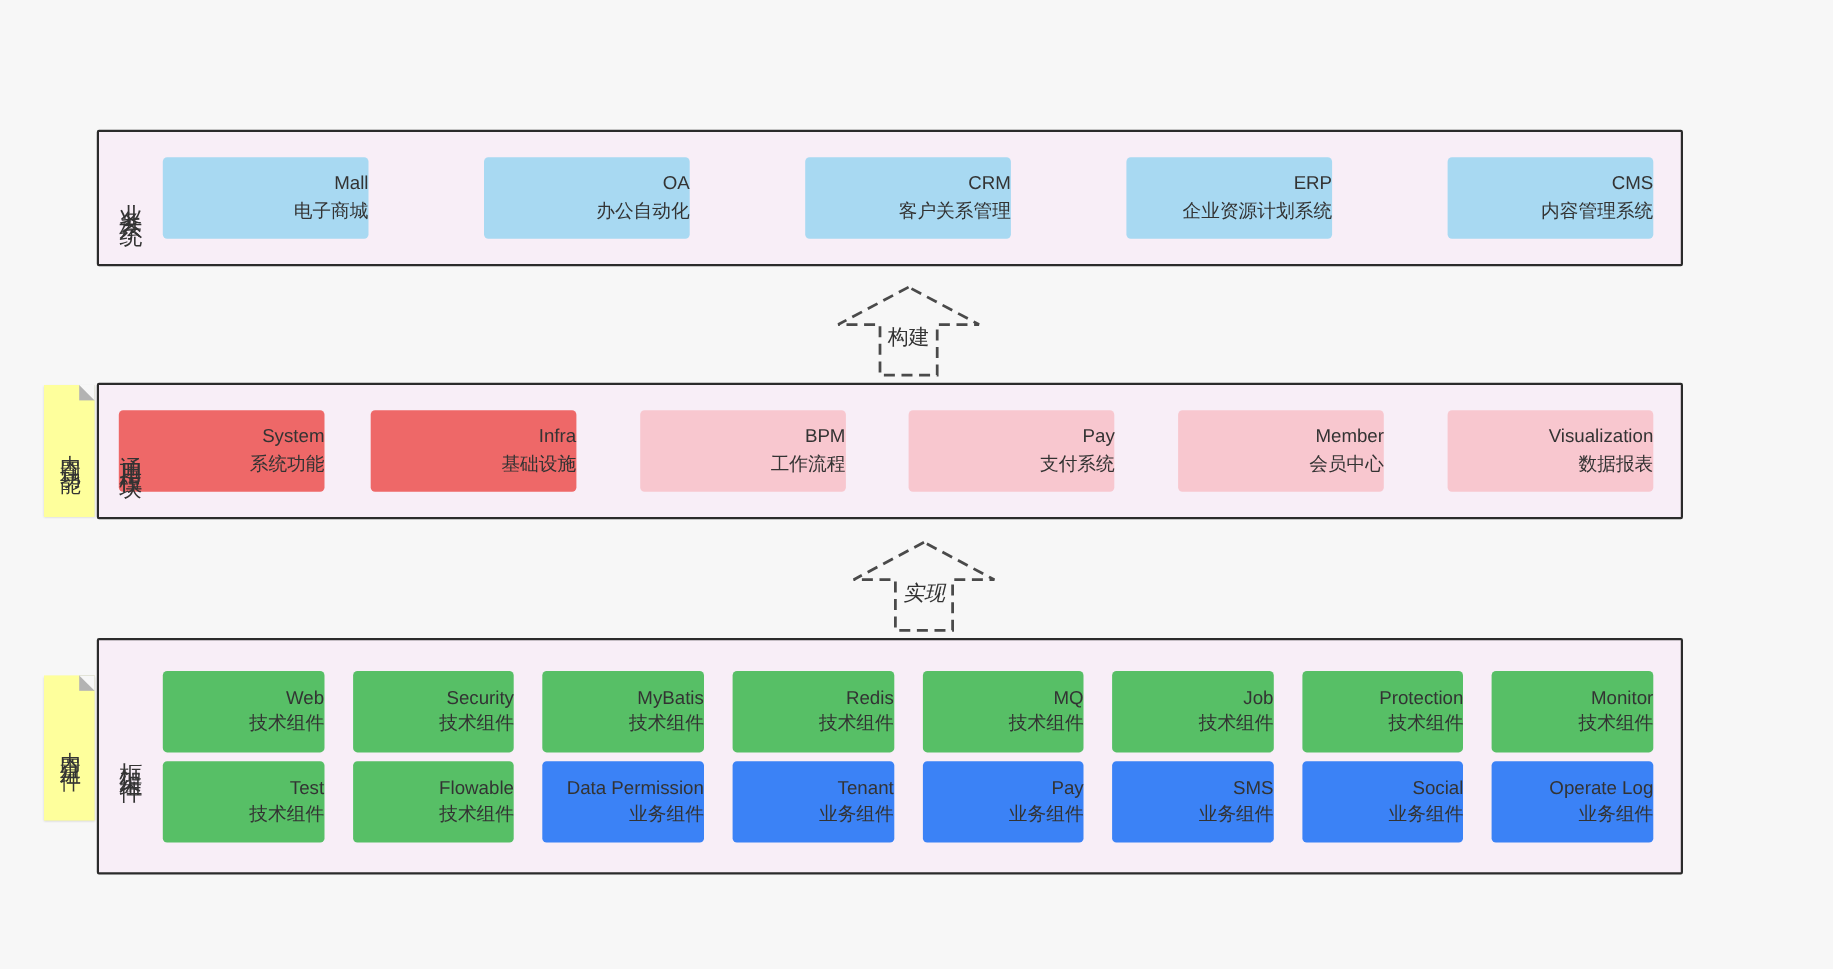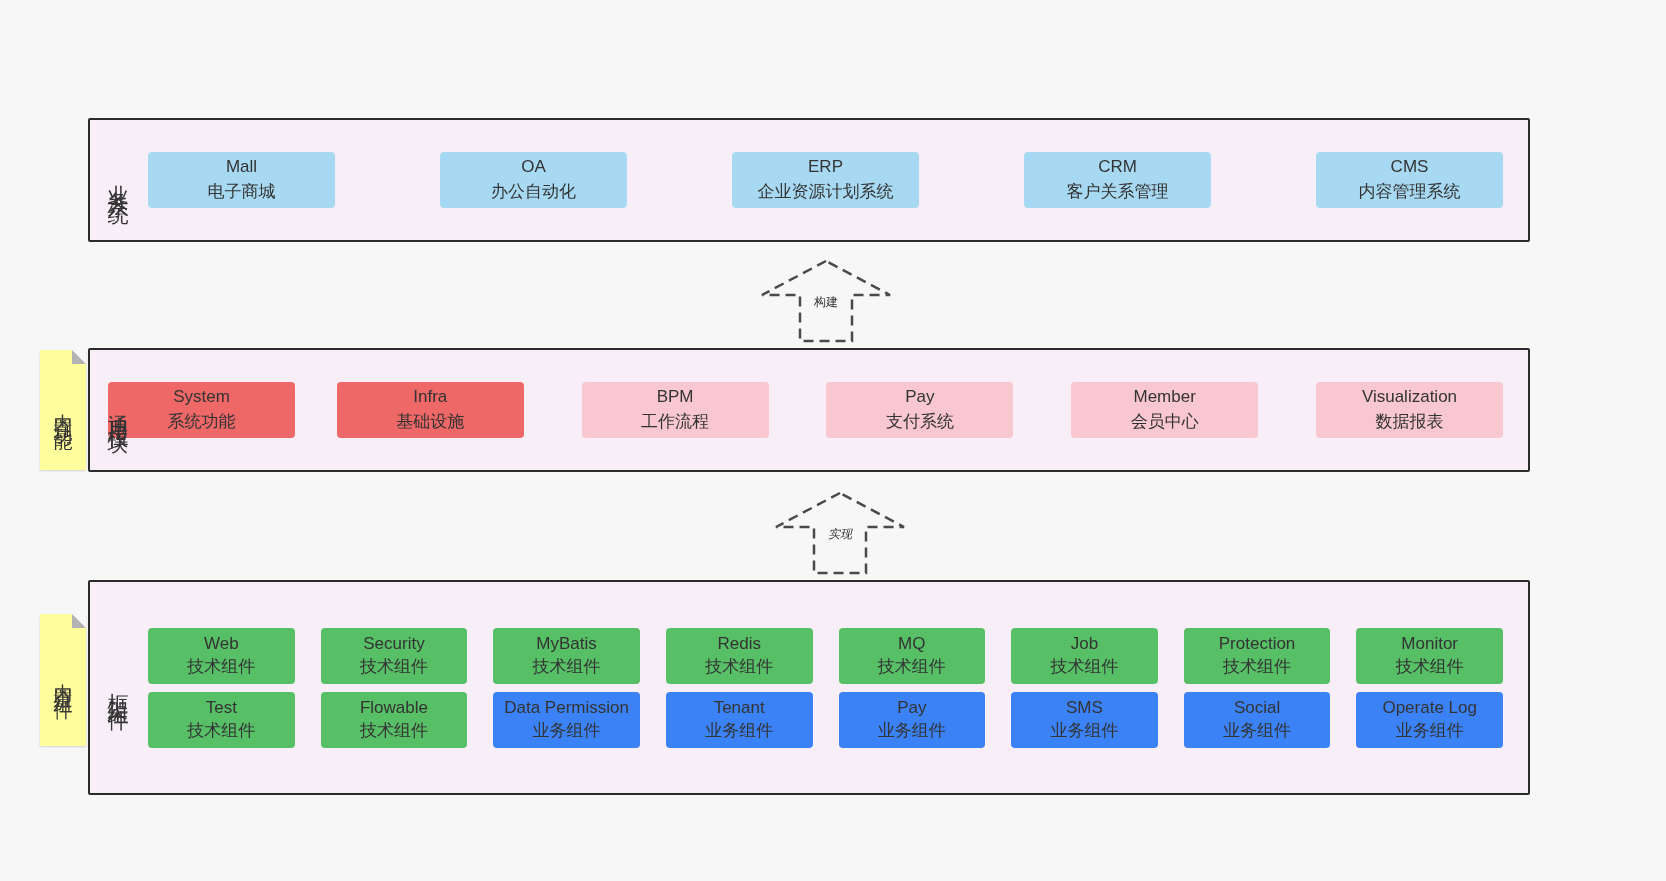--- a/index.html
+++ b/index.html
@@ -47,26 +47,26 @@
     align-items: center;
   }
   .grid {
     flex: 1;
     display: grid;
     grid-template-columns: repeat(8, 1fr);
     gap: 8px 26px;
   }
   .box {
     width: 187px;
-    height: 56px;
+    height: 74px;
     border-radius: 4px;
     display: flex;
     flex-direction: column;
     justify-content: center;
-    align-items: center;
+    align-items: flex-end;
     text-align: center;
     font-size: 17px;
     line-height: 1.45;
     color: #333;
   }
   .grid .box { width: auto; line-height: 1.3; }
   .box.blue  { background: #a8d9f2; }
   .box.red   { background: #ee6868; }
   .box.pink  { background: #f8c7cf; margin-left: 16px; }
   .box.green-dark  { background: #57bf66; }
@@ -108,21 +108,21 @@
     height: 86px;
   }
   .arrow-build { left: 756px; top: 258px; }
   .arrow-impl  { left: 770px; top: 490px; font-style: italic; }
   .arrow svg { display: block; }
   .arrow-label {
     position: absolute;
     left: 50%;
     top: 34px;
     transform: translateX(-50%);
-    font-size: 12px;
+    font-size: 19px;
     color: #333;
     background: #f7f7f7;
     padding: 2px 4px;
     white-space: nowrap;
   }
 </style>
 </head>
 <body>
 
 <section class="panel panel-business">
@@ -130,26 +130,26 @@
   <div class="row">
     <div class="box blue">
       <span>Mall</span>
       <span>电子商城</span>
     </div>
     <div class="box blue">
       <span>OA</span>
       <span>办公自动化</span>
     </div>
     <div class="box blue">
+      <span>CRM</span>
+      <span>客户关系管理</span>
+    </div>
+    <div class="box blue">
       <span>ERP</span>
       <span>企业资源计划系统</span>
-    </div>
-    <div class="box blue">
-      <span>CRM</span>
-      <span>客户关系管理</span>
     </div>
     <div class="box blue">
       <span>CMS</span>
       <span>内容管理系统</span>
     </div>
   </div>
 </section>
 
 <div class="arrow arrow-build">
   <svg width="140" height="86" viewBox="0 0 140 86">

